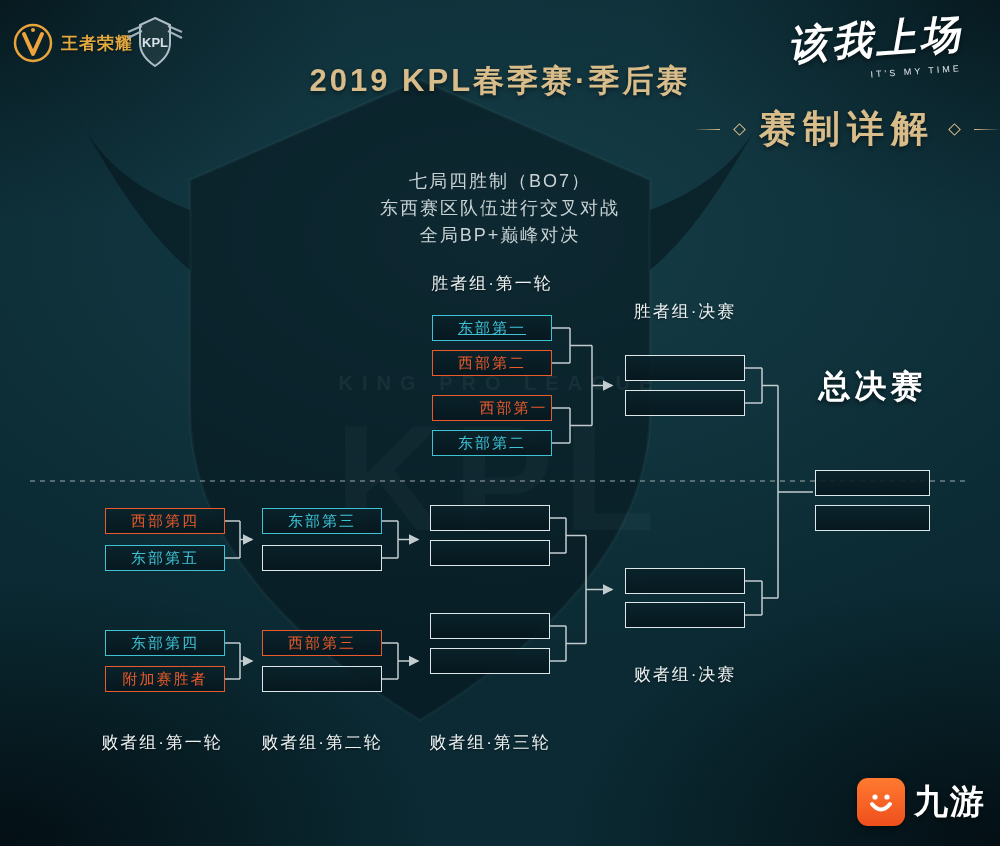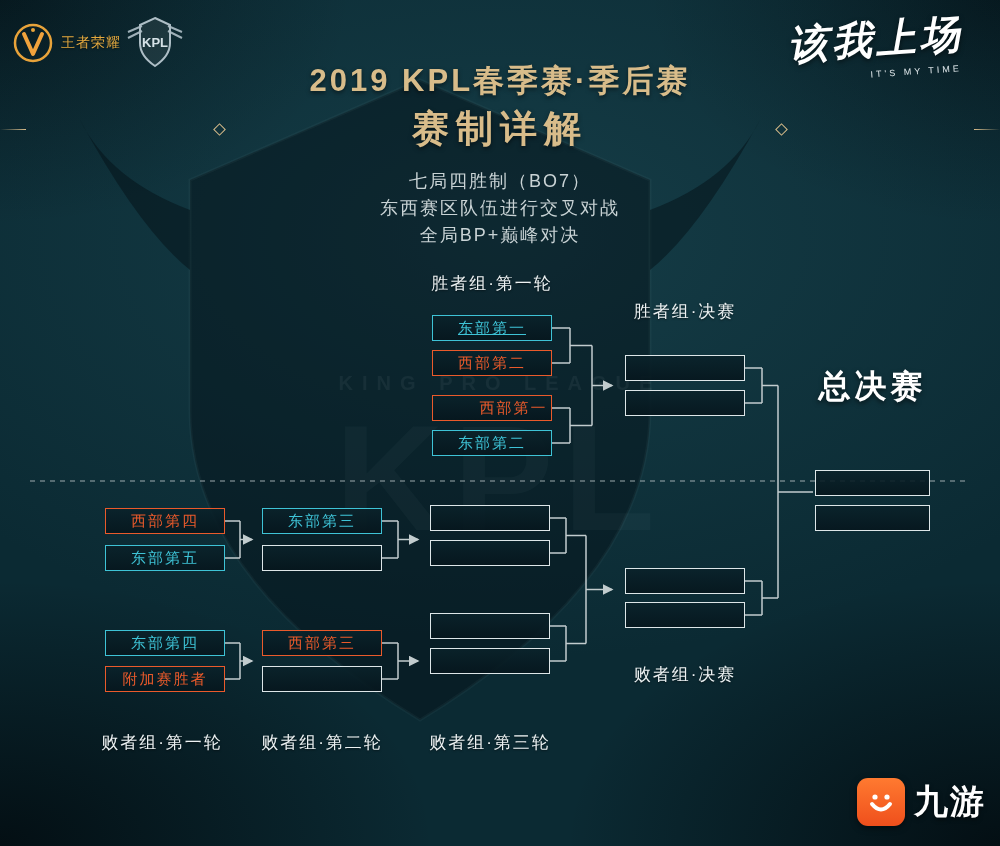--- a/index.html
+++ b/index.html
@@ -22,35 +22,35 @@
 
   
   .wm-crest { position:absolute; left:50px; top:60px; width:740px; height:710px; }
   .wm-league { position:absolute; left:250px; top:372px; width:500px; text-align:center;
     font-size:20px; letter-spacing:9px; font-weight:bold; color:rgba(220,240,245,.06); }
   .wm-kpl { position:absolute; left:300px; top:392px; width:400px; text-align:center;
     font-size:150px; font-weight:bold; letter-spacing:10px; color:rgba(220,240,245,.03); }
 
   
   .logo-hok { position:absolute; left:12px; top:22px; display:flex; align-items:center; gap:7px; }
-  .hok-text { font-size:14px; font-weight:normal; color:#e3a93f; letter-spacing:1px;
+  .hok-text { font-size:17px; font-weight:bold; color:#e3a93f; letter-spacing:1px;
     text-shadow:0 1px 2px rgba(0,0,0,.6); }
   .logo-kpl { position:absolute; left:124px; top:14px; }
   .slogan { position:absolute; right:36px; top:12px; text-align:right; transform:rotate(-4deg); }
   .slogan-text { font-family:"DejaVu Serif","Liberation Serif",serif; font-style:italic;
     font-weight:bold; font-size:40px; color:#ffffff; letter-spacing:4px;
     text-shadow:0 2px 5px rgba(0,0,0,.55); }
   .slogan-sub { font-size:9px; letter-spacing:3px; color:#dfe7ea; margin-top:2px; margin-right:4px; }
 
   
   .title { position:absolute; left:0; right:0; top:60px; text-align:center;
     font-size:31px; font-weight:bold; letter-spacing:3px; color:var(--gold);
     text-shadow:0 2px 4px rgba(0,0,0,.5); }
   .subtitle-row { position:absolute; left:0; right:0; top:104px; display:flex;
-    align-items:center; justify-content:space-between; gap:15px; }
+    align-items:center; justify-content:flex-end; gap:15px; }
   .subtitle { font-size:37px; font-weight:bold; letter-spacing:7px; color:var(--gold);
     text-shadow:0 2px 4px rgba(0,0,0,.5); }
   .orn-diamond { width:9px; height:9px; border:1px solid var(--gold); transform:rotate(45deg); }
   .orn-line { width:26px; height:1px; background:linear-gradient(90deg, rgba(216,188,138,0), var(--gold)); }
   .orn-line.rt { background:linear-gradient(90deg, var(--gold), rgba(216,188,138,0)); }
   .rules { position:absolute; left:0; right:0; top:168px; text-align:center;
     font-size:18px; line-height:27px; letter-spacing:2px; color:#c9d3d5; }
 
   
   .connectors { position:absolute; left:0; top:0; }

